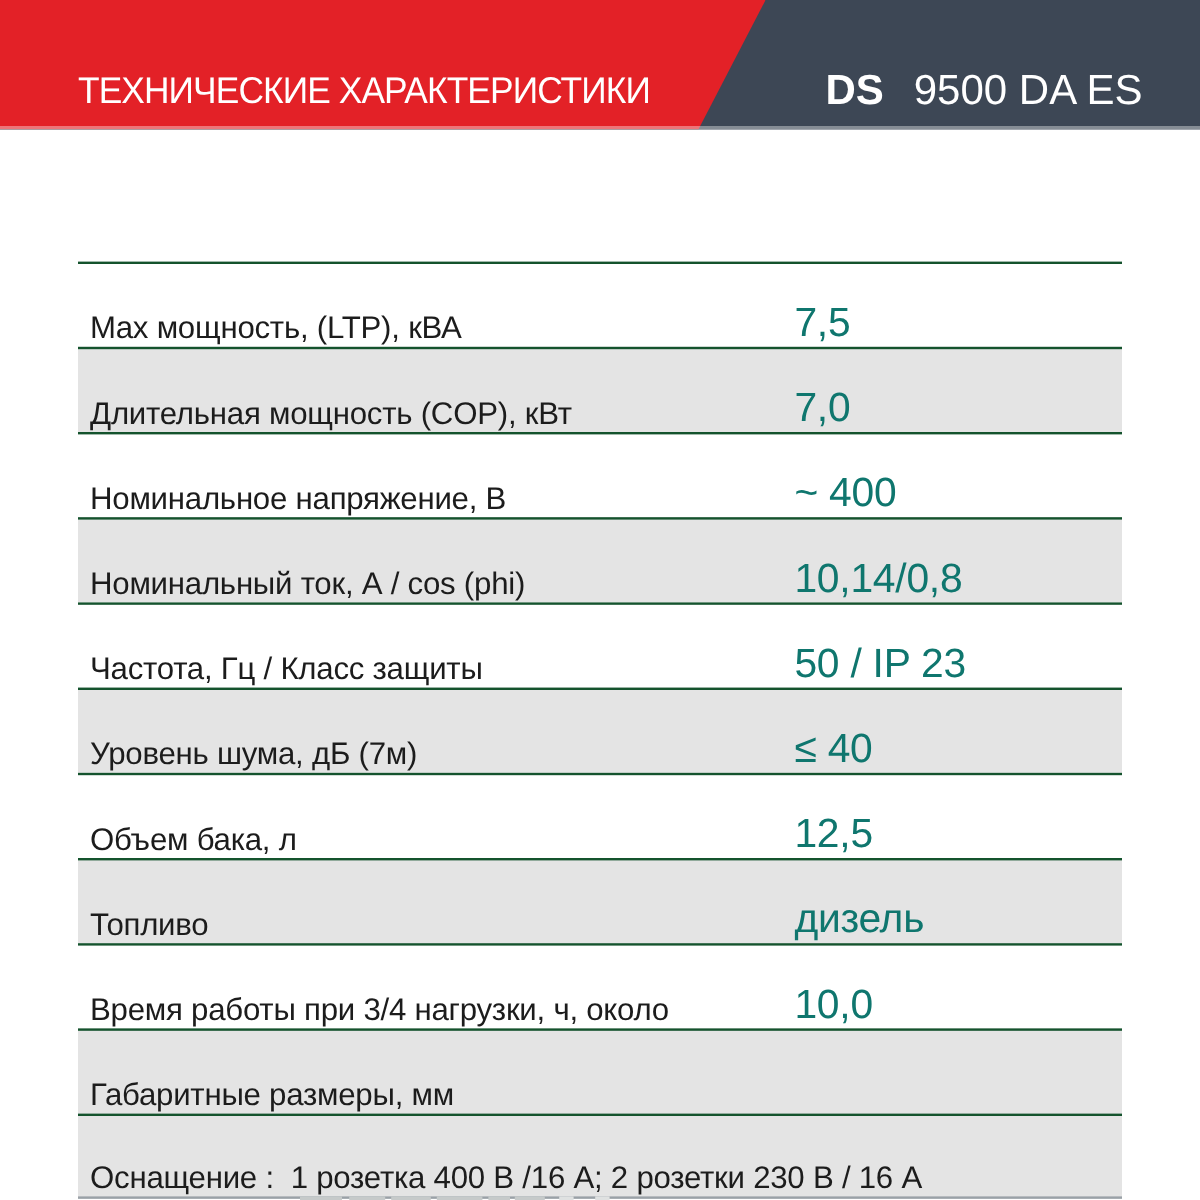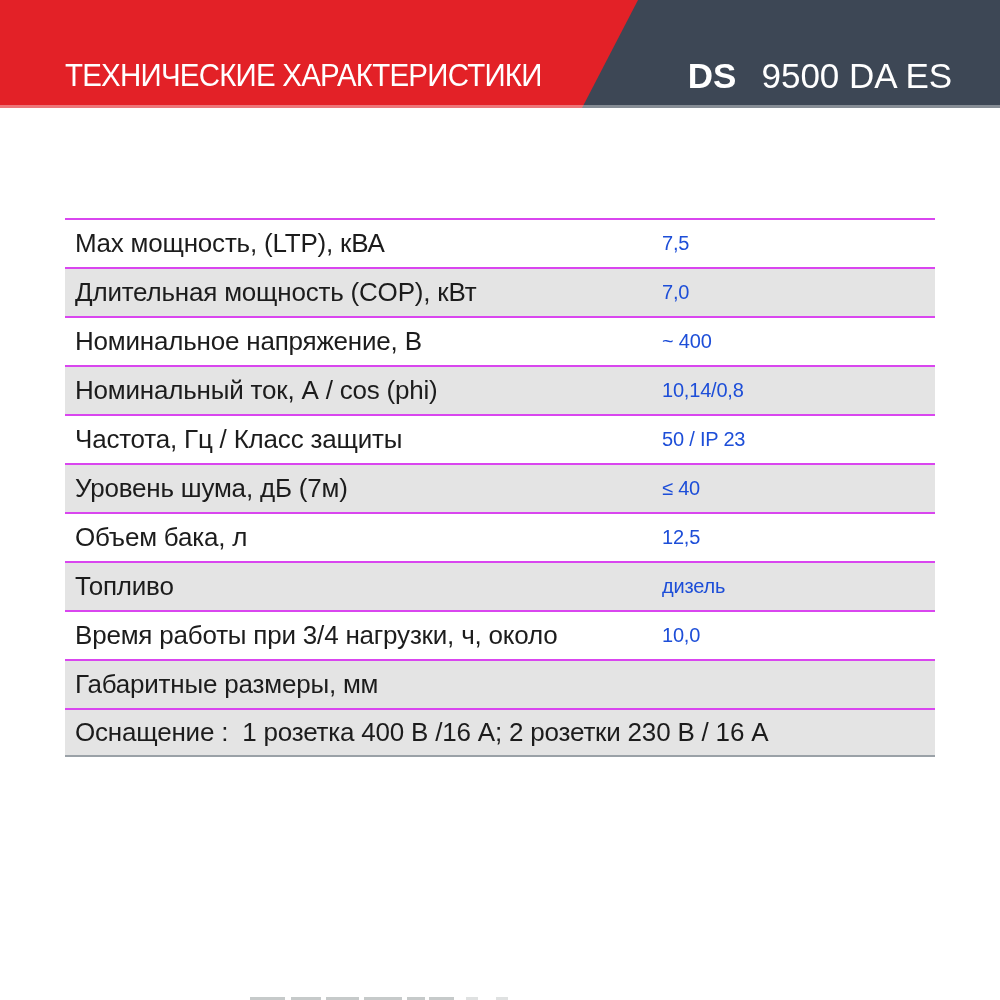--- a/index.html
+++ b/index.html
@@ -69,41 +69,41 @@
   
   .spec-table {
     position: absolute;
     left: 65px;
     top: 218px;
     width: 870px;
   }
   .spec-row {
     position: relative;
     box-sizing: border-box;
-    height: 49px;
-    border-top: 2px solid #d946ef;
+    height: 71px;
+    border-top: 2px solid #14532d;
     display: flex;
-    align-items: center;
+    align-items: flex-end;
     background: #ffffff;
   }
   .spec-row.striped { background: #e4e4e4; }
   .spec-row:last-child { border-bottom: 2px solid #9aa1a7; }
   .row-label {
     padding-left: 10px;
     font-size: 26px;
     letter-spacing: -0.2px;
     color: #1c1c1c;
     white-space: pre;
   }
   .row-value {
     position: absolute;
     left: 597px;
-    font-size: 20px;
+    font-size: 34px;
     letter-spacing: -0.2px;
-    color: #1d4ed8;
+    color: #0f766e;
     white-space: pre;
   }
 
   
   .barcode-strip {
     position: absolute;
     left: 250px;
     bottom: 0;
     height: 3px;
     display: flex;

